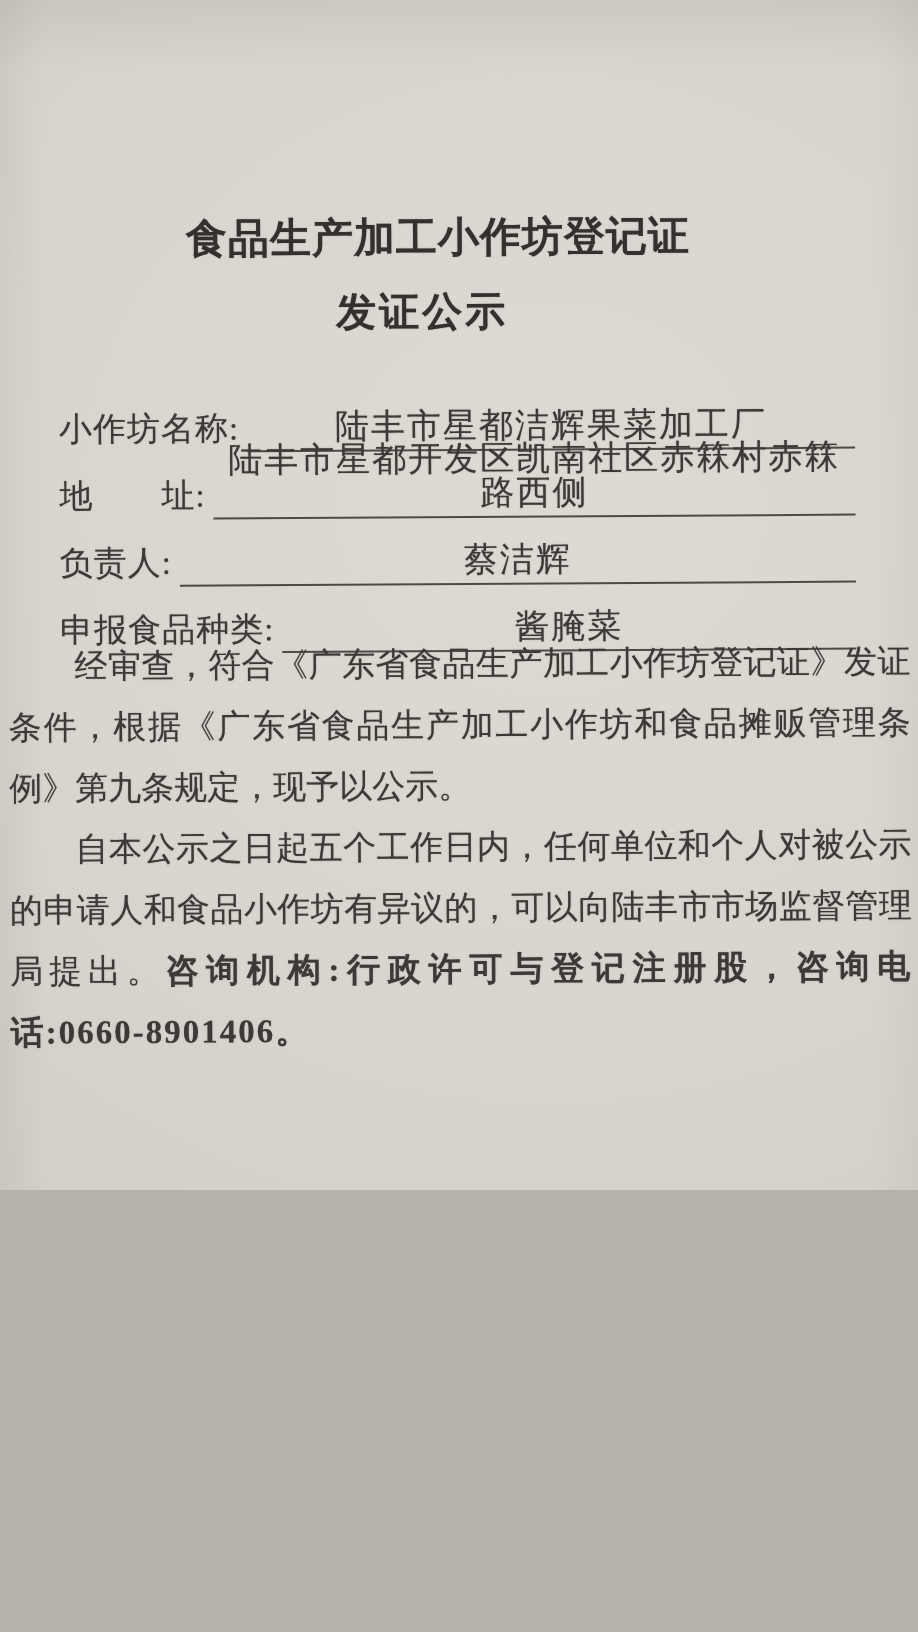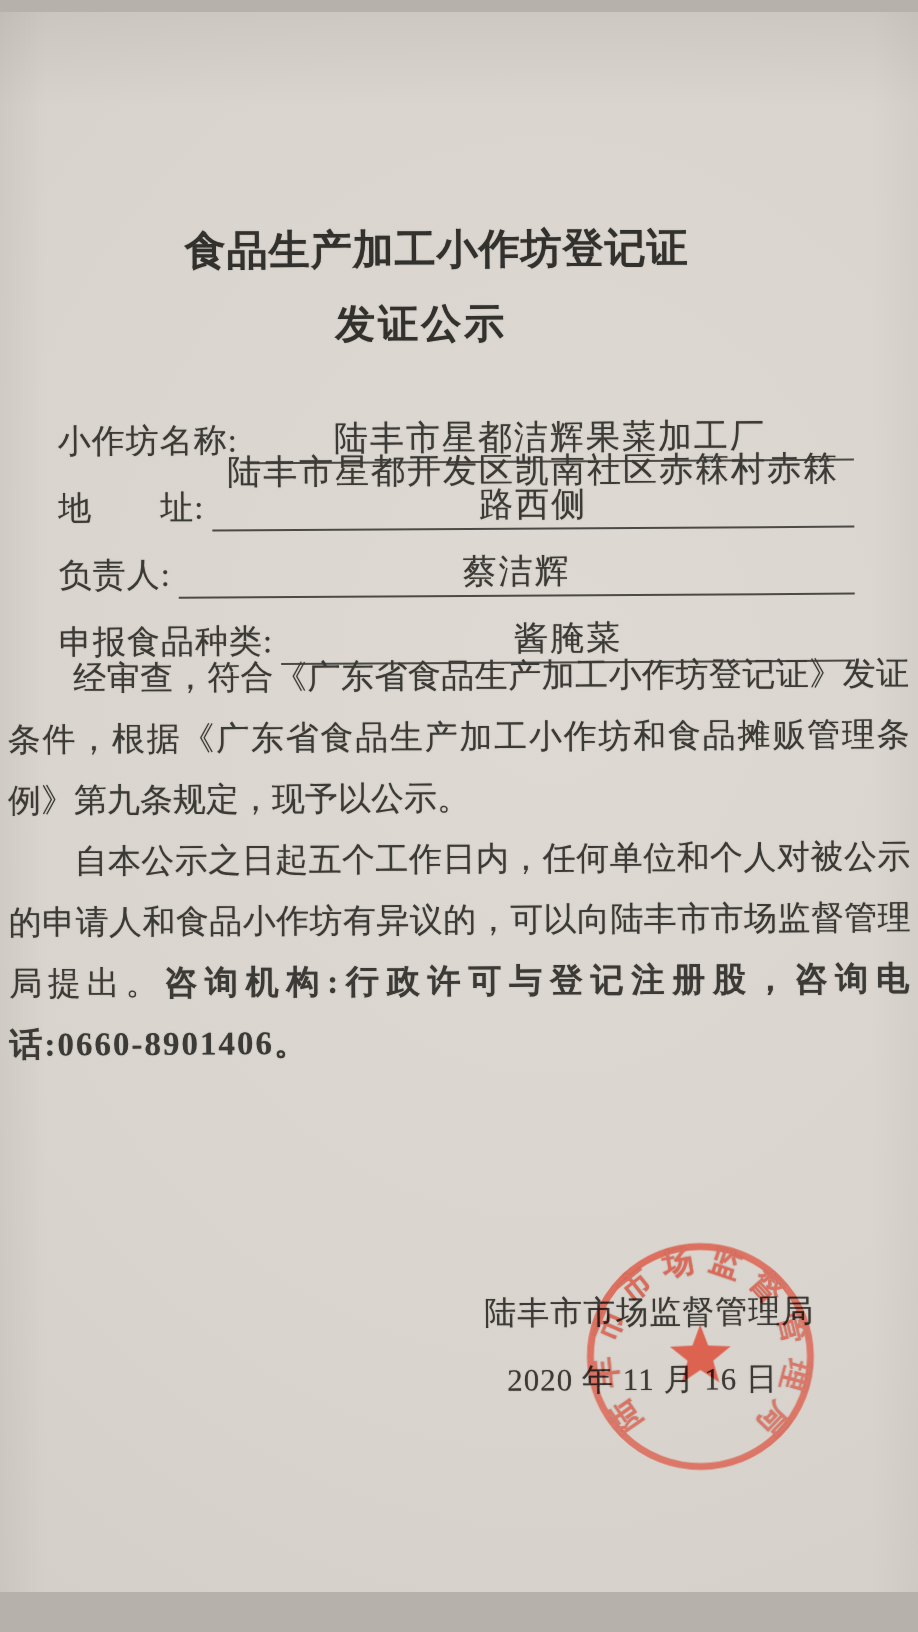--- a/index.html
+++ b/index.html
@@ -1,24 +1,23 @@
 <!DOCTYPE html>
 <html><head>
 <meta charset="utf-8">
 <style>
   html,body{margin:0;padding:0;background:#b6b2ab;}
   .photo{
-    position:relative;width:918px;height:1580px;overflow:hidden;
+    position:relative;width:918px;height:1190px;overflow:hidden;
     background:
       linear-gradient(180deg, rgba(95,90,83,.10) 0%, rgba(95,90,83,0) 6%),
       linear-gradient(90deg, rgba(95,90,83,.08) 0%, rgba(95,90,83,0) 5%, rgba(95,90,83,0) 95%, rgba(95,90,83,.06) 100%),
       radial-gradient(135% 95% at 60% 42%, #dedad3 0%, #d9d5ce 48%, #d3cfc8 78%, #cbc7c0 100%);
     font-family:"Liberation Serif","DejaVu Serif",serif;
     color:#3c3a36;
-    margin-top:12px;
   }
   .content{position:absolute;inset:0;transform:rotate(-0.35deg);
     text-shadow:0 0 1.2px rgba(62,60,56,.5);}
   .doc-title{position:absolute;top:210px;left:0;width:880px;margin:0;
     text-align:center;font-size:41px;font-weight:bold;letter-spacing:1px;color:#33312e;}
   .doc-subtitle{position:absolute;top:284px;left:0;width:848px;margin:0;
     text-align:center;font-size:40px;font-weight:bold;letter-spacing:3px;color:#33312e;}
   .fields{position:absolute;top:384px;left:60px;right:62px;}
   .field-row{display:flex;align-items:flex-end;height:67px;}
   .field-label{font-size:33px;line-height:1;padding-bottom:7px;white-space:pre;letter-spacing:1px;}

